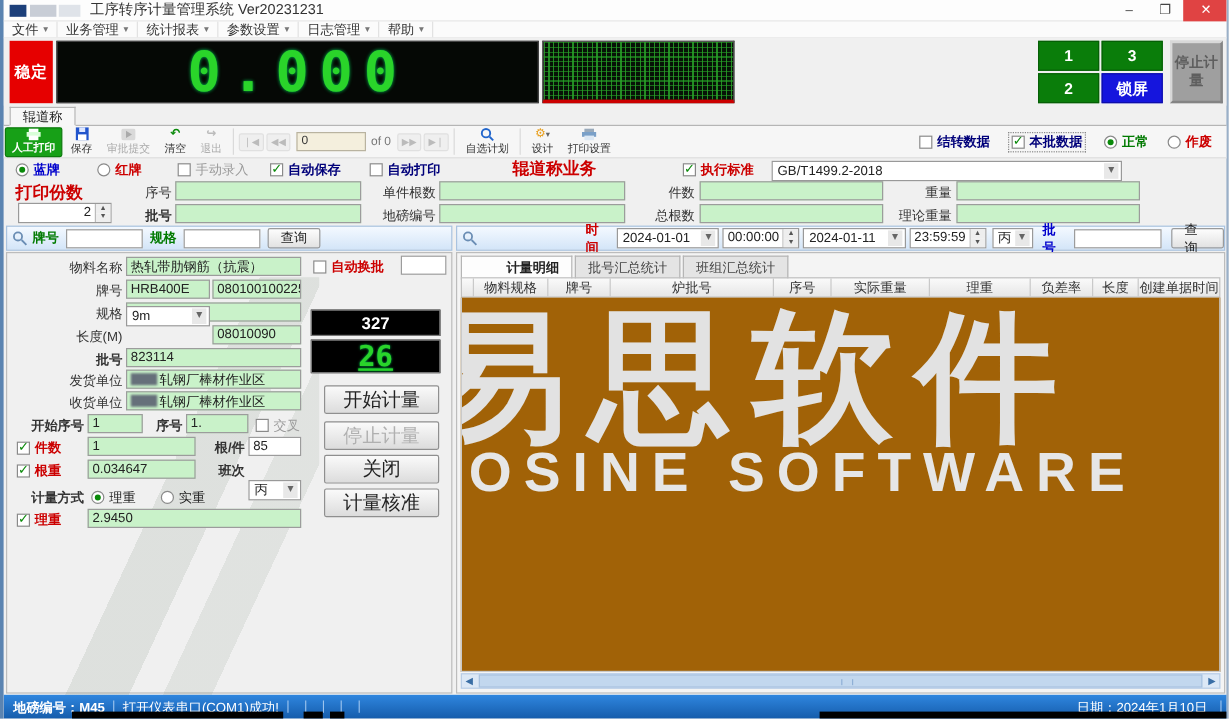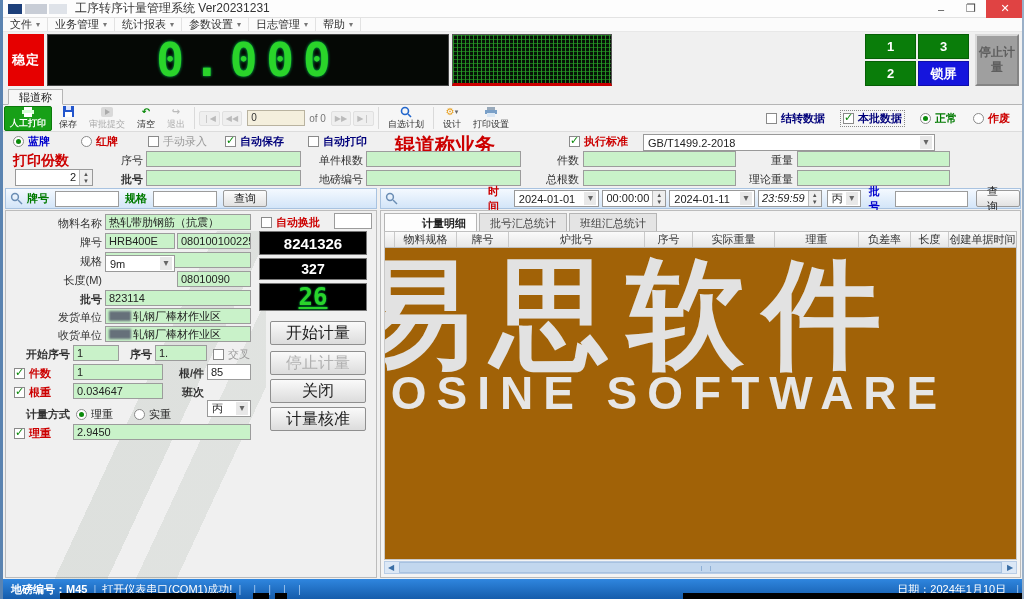--- a/index.html
+++ b/index.html
@@ -61,21 +61,21 @@
   .lbl-blue { color:#0000cc; font-weight:bold; }
   .lbl-red { color:#cc0000; font-weight:bold; }
   .lbl-navy { color:#00007a; font-weight:bold; }
   .lbl-green { color:#007a00; font-weight:bold; }
   .lbl-gray { color:#9a9a9a; }
   .chkgrp { display:flex; align-items:center; gap:4px; }
 
   
   .optrow { left:0; top:133px; width:1021px; height:17px; }
   .optrow > div { position:absolute; top:1px; }
-  .biz-title { color:#cc0000; font-weight:bold; font-size:20px; }
+  .biz-title { color:#cc0000; font-weight:bold; font-size:14px;margin-left:32px; }
   .select { background:#fff; border:1px solid #999; height:17px; display:flex; align-items:center; padding:0 16px 0 4px; position:relative; font-size:11px; }
   .select::after { content:"▾"; position:absolute; right:2px; top:1px; color:#666; font-size:10px; background:#e8e8e8; width:12px; text-align:center; height:13px; }
   .ginput { background:#c9f2c9; border:1px solid #9c9c9c; height:16px; font-size:11px; padding:0 3px; display:flex; align-items:center; white-space:nowrap; overflow:hidden; }
   .winput { background:#fff; border:1px solid #9c9c9c; height:16px; font-size:11px; padding:0 3px; display:flex; align-items:center; }
   .flabel { position:absolute; text-align:right; font-size:11px; color:#333; }
   .spinner { display:flex; border:1px solid #999; background:#fff; height:17px; }
   .spinner .val { flex:1; text-align:right; padding:1px 3px; font-size:11px; }
   .spinner .arr { width:13px; border-left:1px solid #bbb; display:flex; flex-direction:column; }
   .spinner .arr div { flex:1; display:flex; align-items:center; justify-content:center; font-size:6px; color:#555; background:#eee; }
 
@@ -354,21 +354,21 @@
     <span class="spinner" style="width:64px; margin-left:3px;">
         <span class="val" style="text-align:left;">00:00:00</span>
         <span class="arr">
           <div>▲</div>
           <div>▼</div>
         </span>
       </span>
     <span class="select" style="width:86px; margin-left:3px;">
         <span>2024-01-11</span>
       </span>
-    <span class="spinner" style="width:64px; margin-left:3px;font-style:italic;">
+    <span class="spinner" style="width:64px; margin-left:3px;">
         <span class="val" style="text-align:left;">23:59:59</span>
         <span class="arr">
           <div>▲</div>
           <div>▼</div>
         </span>
       </span>
     <span class="select" style="width:34px; margin-left:5px;">
         <span>丙</span>
       </span>
     <span class="lbl-blue" style="margin-left:8px;">批号</span>
@@ -476,21 +476,20 @@
     <div class="abs ginput" style="left:67px; top:213px; width:178px;">
         <span>2.9450</span>
       </div>
 
     <div class="abs chkgrp" style="left:255px; top:4px;">
         <span class="cb"></span>
         <span class="lbl-red">自动换批</span>
       </div>
     <div class="abs winput" style="left:328px; top:2px; width:38px;"></div>
 
-    <div class="blackbox" style="top:20px; height:24px; font-size:15px;">8241326</div>
     <div class="blackbox" style="top:47px; height:22px; font-size:14px;">327</div>
     <div class="blackbox" style="top:72px; height:28px; font-size:24px; font-family:'DejaVu Sans Mono',monospace; color:#2ad42a; text-shadow:0 0 2px #0c5;text-decoration:underline;">26</div>
 
     <div class="formbtn" style="top:110px;">开始计量</div>
     <div class="formbtn disabled" style="top:140px;">停止计量</div>
     <div class="formbtn" style="top:168px;">关闭</div>
     <div class="formbtn" style="top:196px;">计量核准</div>
   </div>
 
   <div class="abs panel rightpanel">

